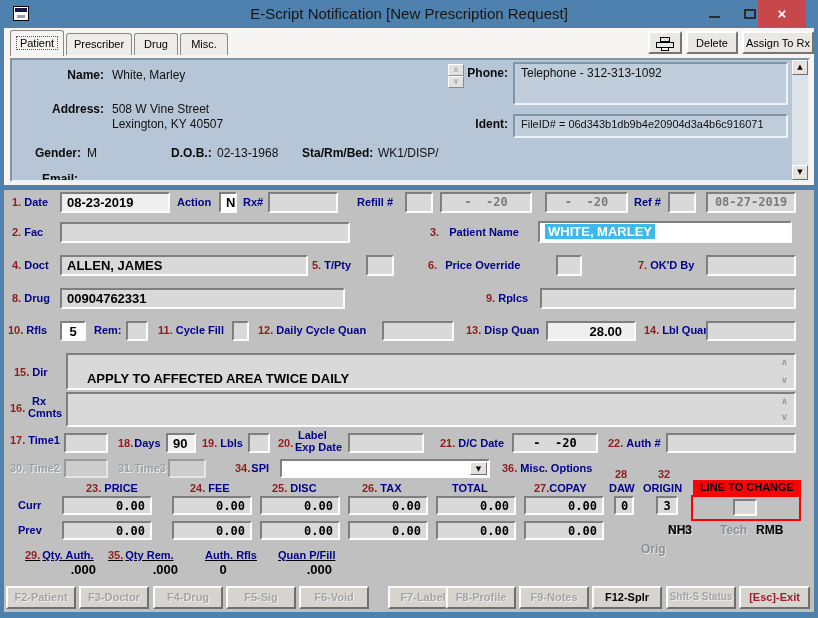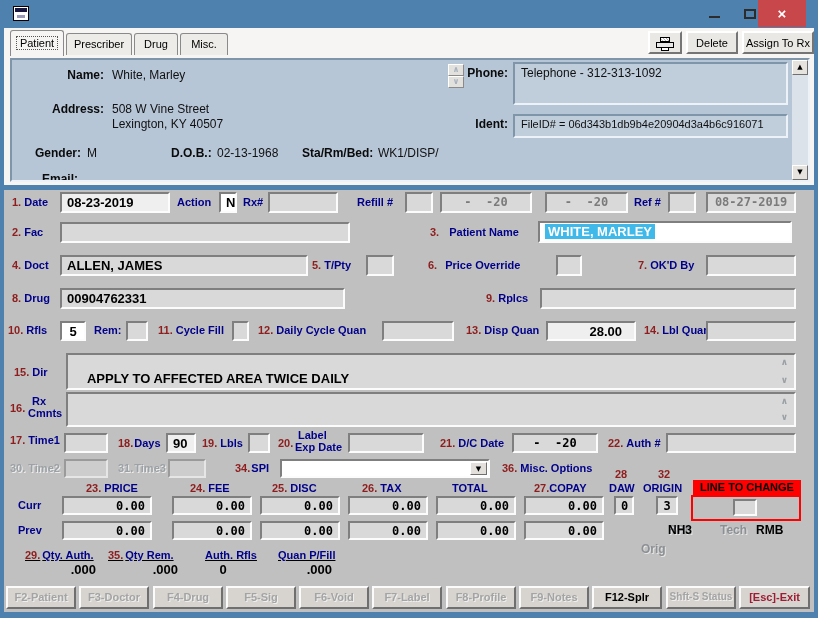--- a/index.html
+++ b/index.html
@@ -72,20 +72,21 @@
 .fkey { position:absolute; top:586px; height:23px; background:#D7D4CF; border:2px solid; border-color:#FBFBFB #6F6F6F #6F6F6F #FBFBFB; font-size:11px; font-weight:bold; text-align:center; padding-top:3px; color:#A4A4A4; text-shadow:1px 1px 0 #EFEFEF; overflow:hidden; white-space:nowrap; cursor:default; }
 .fkey.on { color:#000; text-shadow:none; }
 .fkey.exit { color:#9E1C34; text-shadow:none; }
 </style>
 </head>
 <body>
 
 <div class="win">
 
   <div class="sysicon"></div>
+  <div class="title">E-Script Notification [New Prescription Request]</div>
   <div class="wbtn" style="left:700px;width:28px;">
       <div class="dash"></div>
     </div>
   <div class="wbtn" style="left:736px;width:28px;">
       <div class="sq"></div>
     </div>
   <div class="wbtn closeb" style="left:758px;width:48px;">
       <span>×</span>
     </div>
 
@@ -265,20 +266,20 @@
   <div class="qval" style="left:40px;top:562px;width:56px;text-align:right;">.000</div>
   <div class="qval" style="left:122px;top:562px;width:56px;text-align:right;">.000</div>
   <div class="qval" style="left:208px;top:562px;width:30px;text-align:center;">0</div>
   <div class="qval" style="left:276px;top:562px;width:56px;text-align:right;">.000</div>
 
   <div class="fkey" style="left:6px;width:70px;">F2-Patient</div>
   <div class="fkey" style="left:79px;width:70px;">F3-Doctor</div>
   <div class="fkey" style="left:153px;width:70px;">F4-Drug</div>
   <div class="fkey" style="left:226px;width:70px;">F5-Sig</div>
   <div class="fkey" style="left:299px;width:70px;">F6-Void</div>
-  <div class="fkey" style="left:372px;width:70px;">F7-Label</div>
+  <div class="fkey" style="left:388px;width:70px;">F7-Label</div>
   <div class="fkey" style="left:446px;width:70px;">F8-Profile</div>
   <div class="fkey" style="left:519px;width:70px;">F9-Notes</div>
   <div class="fkey on" style="left:592px;width:70px;">F12-Splr</div>
   <div class="fkey" style="left:666px;width:70px;font-size:10px;">Shft-S Status</div>
   <div class="fkey exit" style="left:739px;width:71px;">[Esc]-Exit</div>
 
 </div>
 
 </body></html>

